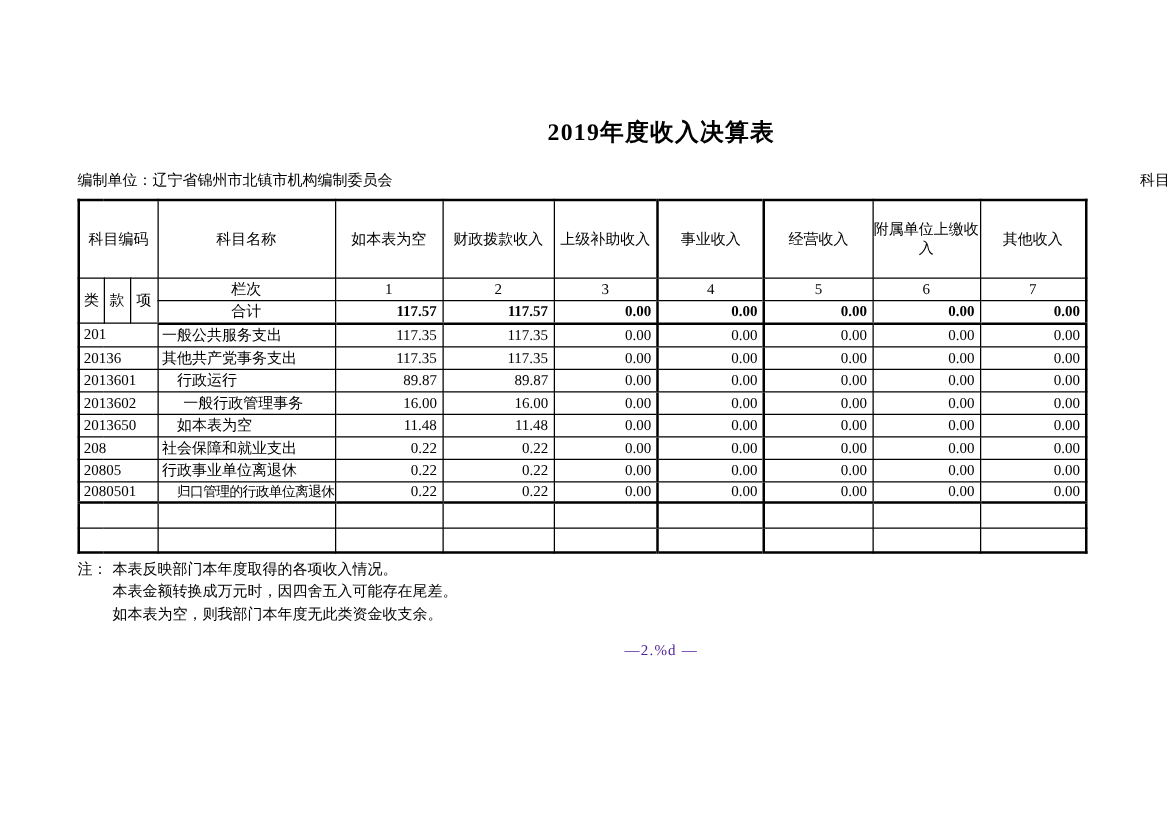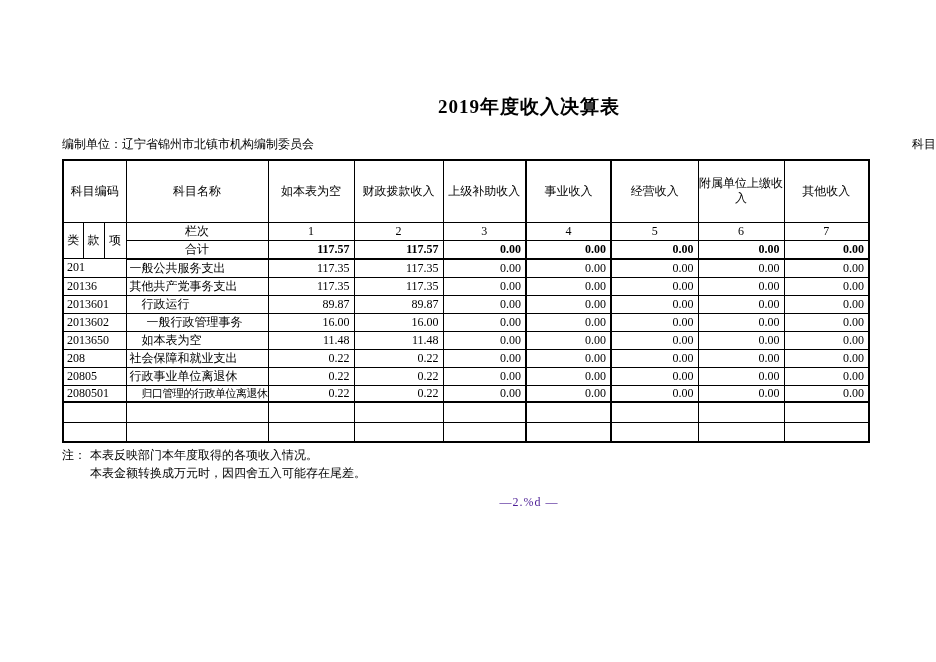--- a/index.html
+++ b/index.html
@@ -205,17 +205,18 @@
           <td class="num"></td>
         </tr>
       </tbody>
   </table>
 
   <div class="notes">
     <div class="notes-label">注：</div>
     <div>
       <div>本表反映部门本年度取得的各项收入情况。</div>
       <div>本表金额转换成万元时，因四舍五入可能存在尾差。</div>
+      <div>如本表为空，则我部门本年度无此类资金收支余。</div>
     </div>
   </div>
 
   <div class="footer">—2.%d —</div>
 </div>
 
 </body></html>

